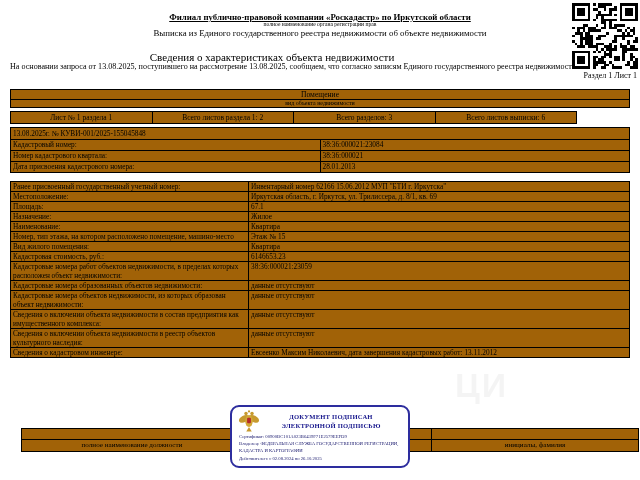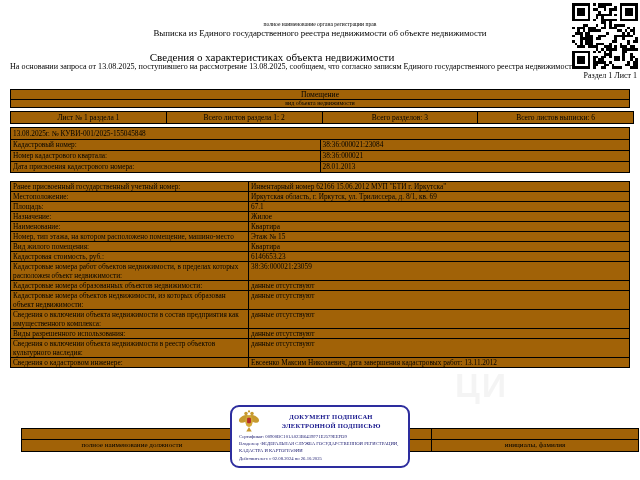--- a/index.html
+++ b/index.html
@@ -13,21 +13,21 @@
   .hdr-sect{position:absolute;top:51px;left:0;width:544px;font-size:11px;}
   .hdr-basis{position:absolute;top:62px;left:10px;width:616px;font-size:8.1px;white-space:nowrap;}
   .hdr-razdel{position:absolute;top:71px;right:3px;font-size:8px;}
   .qr{position:absolute;top:3px;left:572px;width:66px;height:66px;}
   table{border-collapse:collapse;table-layout:fixed;position:absolute;background:#a16207;}
   td{border:1px solid #000;font-size:7.3px;line-height:9px;padding:0 2px;vertical-align:top;
      overflow:hidden;}
   .tA{top:89px;left:10px;width:620px;}
   .tA .r1 td{font-size:7.6px;height:9px;}
   .tA .r2 td{font-size:6px;line-height:6.5px;height:6px;}
-  .tB{top:111px;left:10px;width:624px;}
+  .tB{top:111px;left:10px;width:567px;}
   .tB td{text-align:center;height:11px;line-height:11px;font-size:7.5px;}
   .tC{top:127px;left:10px;width:620px;}
   .tC td{height:10px;}
   .tC .req td{height:11px;line-height:11px;}
   .tD{top:181px;left:10px;width:620px;}
   .lblcol{width:233px;}
   .stamp{position:absolute;left:230px;top:405px;width:176px;height:59px;border:2px solid #2d2d9e;
          border-radius:9px;background:#fff;z-index:5;}
   .stamp-top{display:flex;align-items:center;padding:2px 6px 0 6px;}
   .stamp-titles{flex:1;text-align:center;color:#16168c;font-weight:bold;font-size:6.6px;
@@ -45,20 +45,21 @@
 </head>
 <body>
 
 <div id="page">
 
   <div class="watermark">
     <div class="pin"></div>
     <div class="blk">ЦИ</div>
   </div>
 
+  <div class="hdr-org ctr"><span>Филиал публично-правовой компании «Роскадастр» по Иркутской области</span></div>
   <div class="hdr-cap ctr">полное наименование органа регистрации прав</div>
   <div class="hdr-title ctr">Выписка из Единого государственного реестра недвижимости об объекте недвижимости</div>
   <div class="hdr-sect ctr">Сведения о характеристиках объекта недвижимости</div>
   <div class="hdr-basis">На основании запроса от 13.08.2025, поступившего на рассмотрение 13.08.2025, сообщаем, что согласно записям Единого государственного реестра недвижимости:</div>
   <div class="hdr-razdel">Раздел 1 Лист 1</div>
 
   <div class="qr">
     <svg id="qr" width="66" height="66" viewBox="0 0 66 66" shape-rendering="crispEdges">
         <rect x="21.12" y="0" width="2.64" height="2.64" fill="#000"></rect>
         <rect x="26.400000000000002" y="0" width="2.64" height="2.64" fill="#000"></rect>
@@ -370,24 +371,20 @@
         </tr>
     <tr>
           <td class="lblcol">Кадастровые номера объектов недвижимости, из которых образован объект недвижимости:</td>
           <td>данные отсутствуют</td>
         </tr>
     <tr>
           <td class="lblcol">Сведения о включении объекта недвижимости в состав предприятия как имущественного комплекса:</td>
           <td>данные отсутствуют</td>
         </tr>
     <tr>
-          <td class="lblcol">Виды разрешенного использования:</td>
-          <td>данные отсутствуют</td>
-        </tr>
-    <tr>
           <td class="lblcol">Сведения о включении объекта недвижимости в реестр объектов культурного наследия:</td>
           <td>данные отсутствуют</td>
         </tr>
     <tr>
           <td class="lblcol">Сведения о кадастровом инженере:</td>
           <td>Евсеенко Максим Николаевич, дата завершения кадастровых работ: 13.11.2012</td>
         </tr>
   </tbody>
     </table>
 

